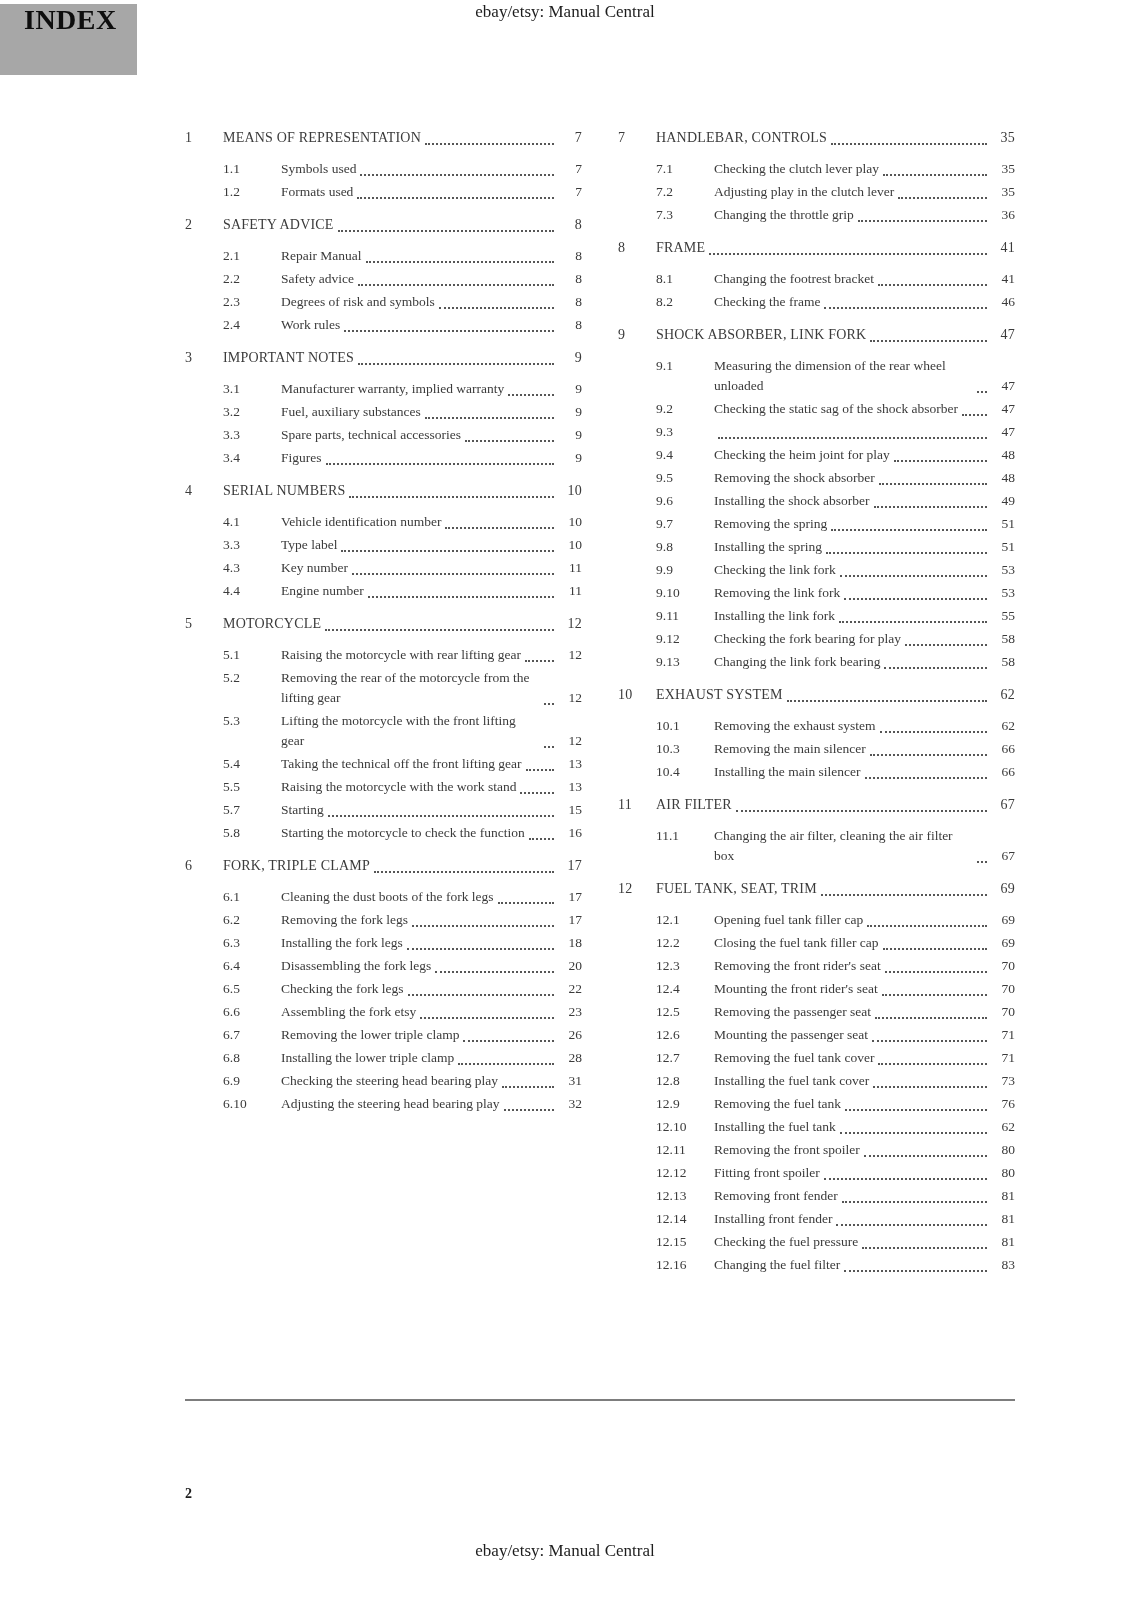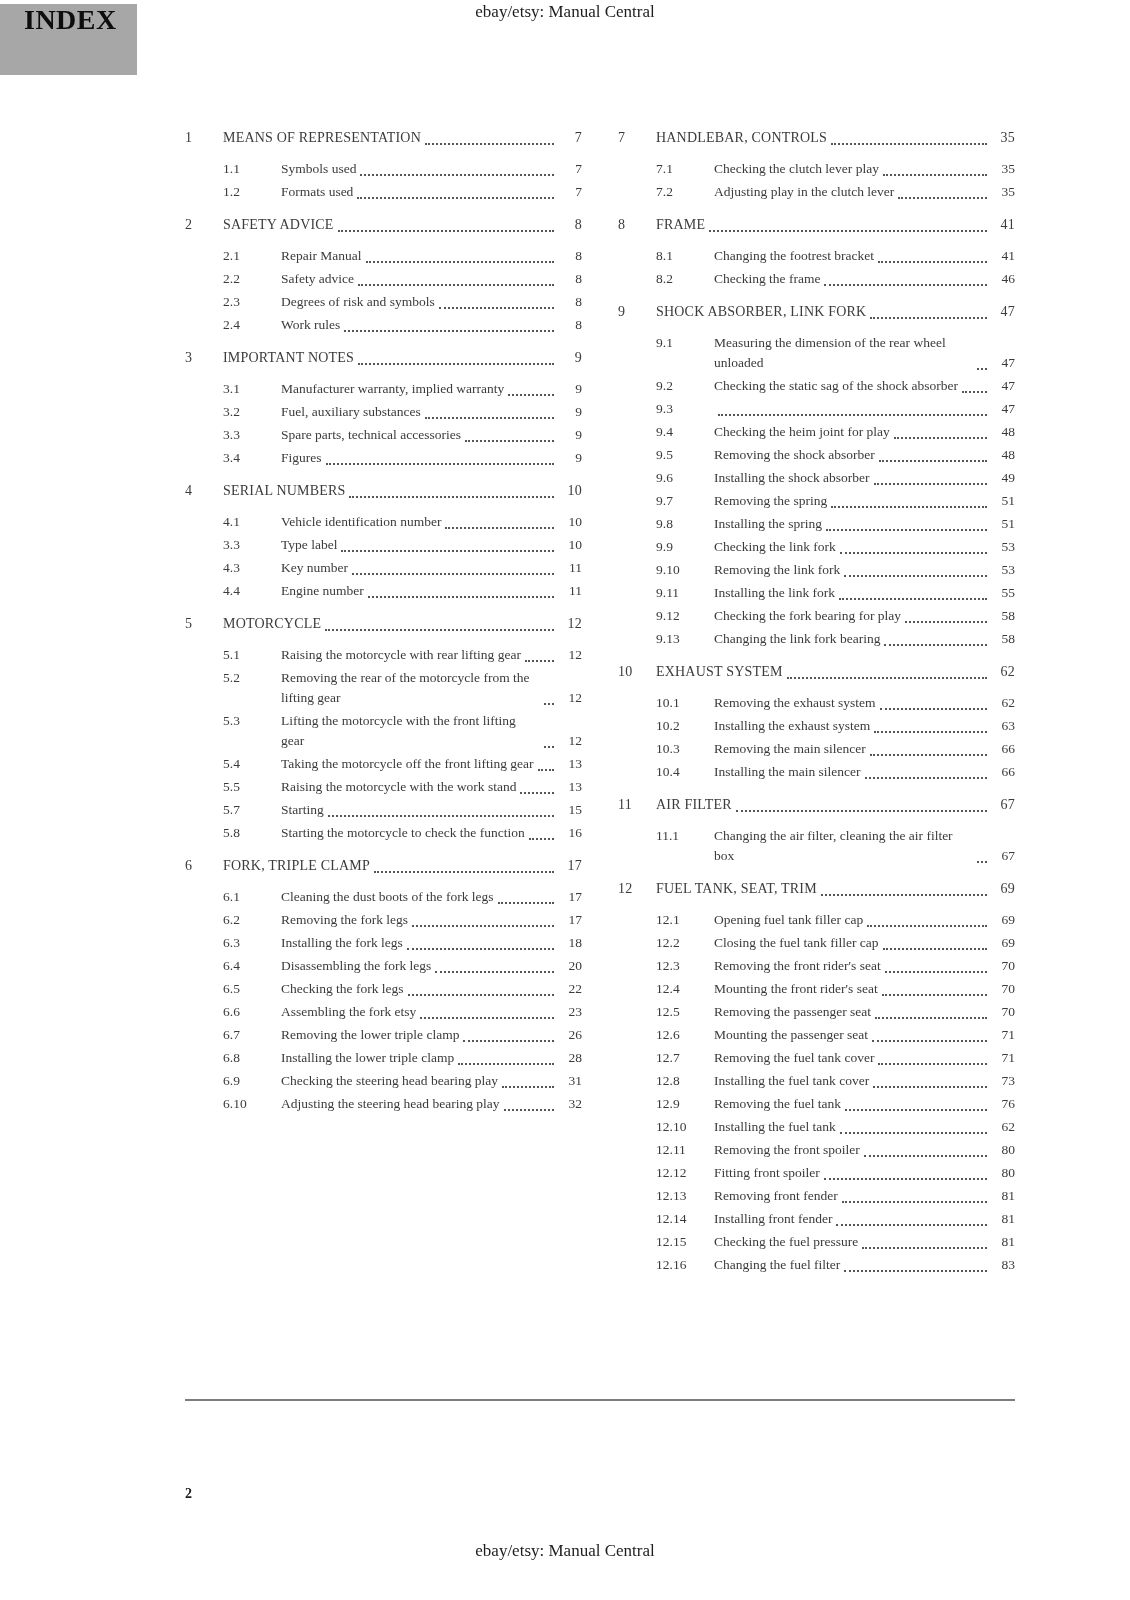--- a/index.html
+++ b/index.html
@@ -227,21 +227,21 @@
           <span class="page-ref">12</span>
         </div>
         <div class="row entry">
           <span class="num">5.3</span>
           <span class="title">Lifting the motorcycle with the front lifting gear</span>
           <span class="dots"></span>
           <span class="page-ref">12</span>
         </div>
         <div class="row entry">
           <span class="num">5.4</span>
-          <span class="title">Taking the motorcycle off the front lifting gear</span>
+          <span class="title">Taking the technical off the front lifting gear</span>
           <span class="dots"></span>
           <span class="page-ref">13</span>
         </div>
         <div class="row entry">
           <span class="num">5.5</span>
           <span class="title">Raising the motorcycle with the work stand</span>
           <span class="dots"></span>
           <span class="page-ref">13</span>
         </div>
         <div class="row entry">
@@ -335,20 +335,26 @@
           <span class="title">Checking the clutch lever play</span>
           <span class="dots"></span>
           <span class="page-ref">35</span>
         </div>
         <div class="row entry">
           <span class="num">7.2</span>
           <span class="title">Adjusting play in the clutch lever</span>
           <span class="dots"></span>
           <span class="page-ref">35</span>
         </div>
+        <div class="row entry">
+          <span class="num">7.3</span>
+          <span class="title">Changing the throttle grip</span>
+          <span class="dots"></span>
+          <span class="page-ref">36</span>
+        </div>
         <div class="row section">
           <span class="num">8</span>
           <span class="title">FRAME</span>
           <span class="dots"></span>
           <span class="page-ref">41</span>
         </div>
         <div class="row entry">
           <span class="num">8.1</span>
           <span class="title">Changing the footrest bracket</span>
           <span class="dots"></span>
@@ -447,26 +453,20 @@
           <span class="num">10</span>
           <span class="title">EXHAUST SYSTEM</span>
           <span class="dots"></span>
           <span class="page-ref">62</span>
         </div>
         <div class="row entry">
           <span class="num">10.1</span>
           <span class="title">Removing the exhaust system</span>
           <span class="dots"></span>
           <span class="page-ref">62</span>
-        </div>
-        <div class="row entry">
-          <span class="num">10.2</span>
-          <span class="title">Installing the exhaust system</span>
-          <span class="dots"></span>
-          <span class="page-ref">63</span>
         </div>
         <div class="row entry">
           <span class="num">10.3</span>
           <span class="title">Removing the main silencer</span>
           <span class="dots"></span>
           <span class="page-ref">66</span>
         </div>
         <div class="row entry">
           <span class="num">10.4</span>
           <span class="title">Installing the main silencer</span>

